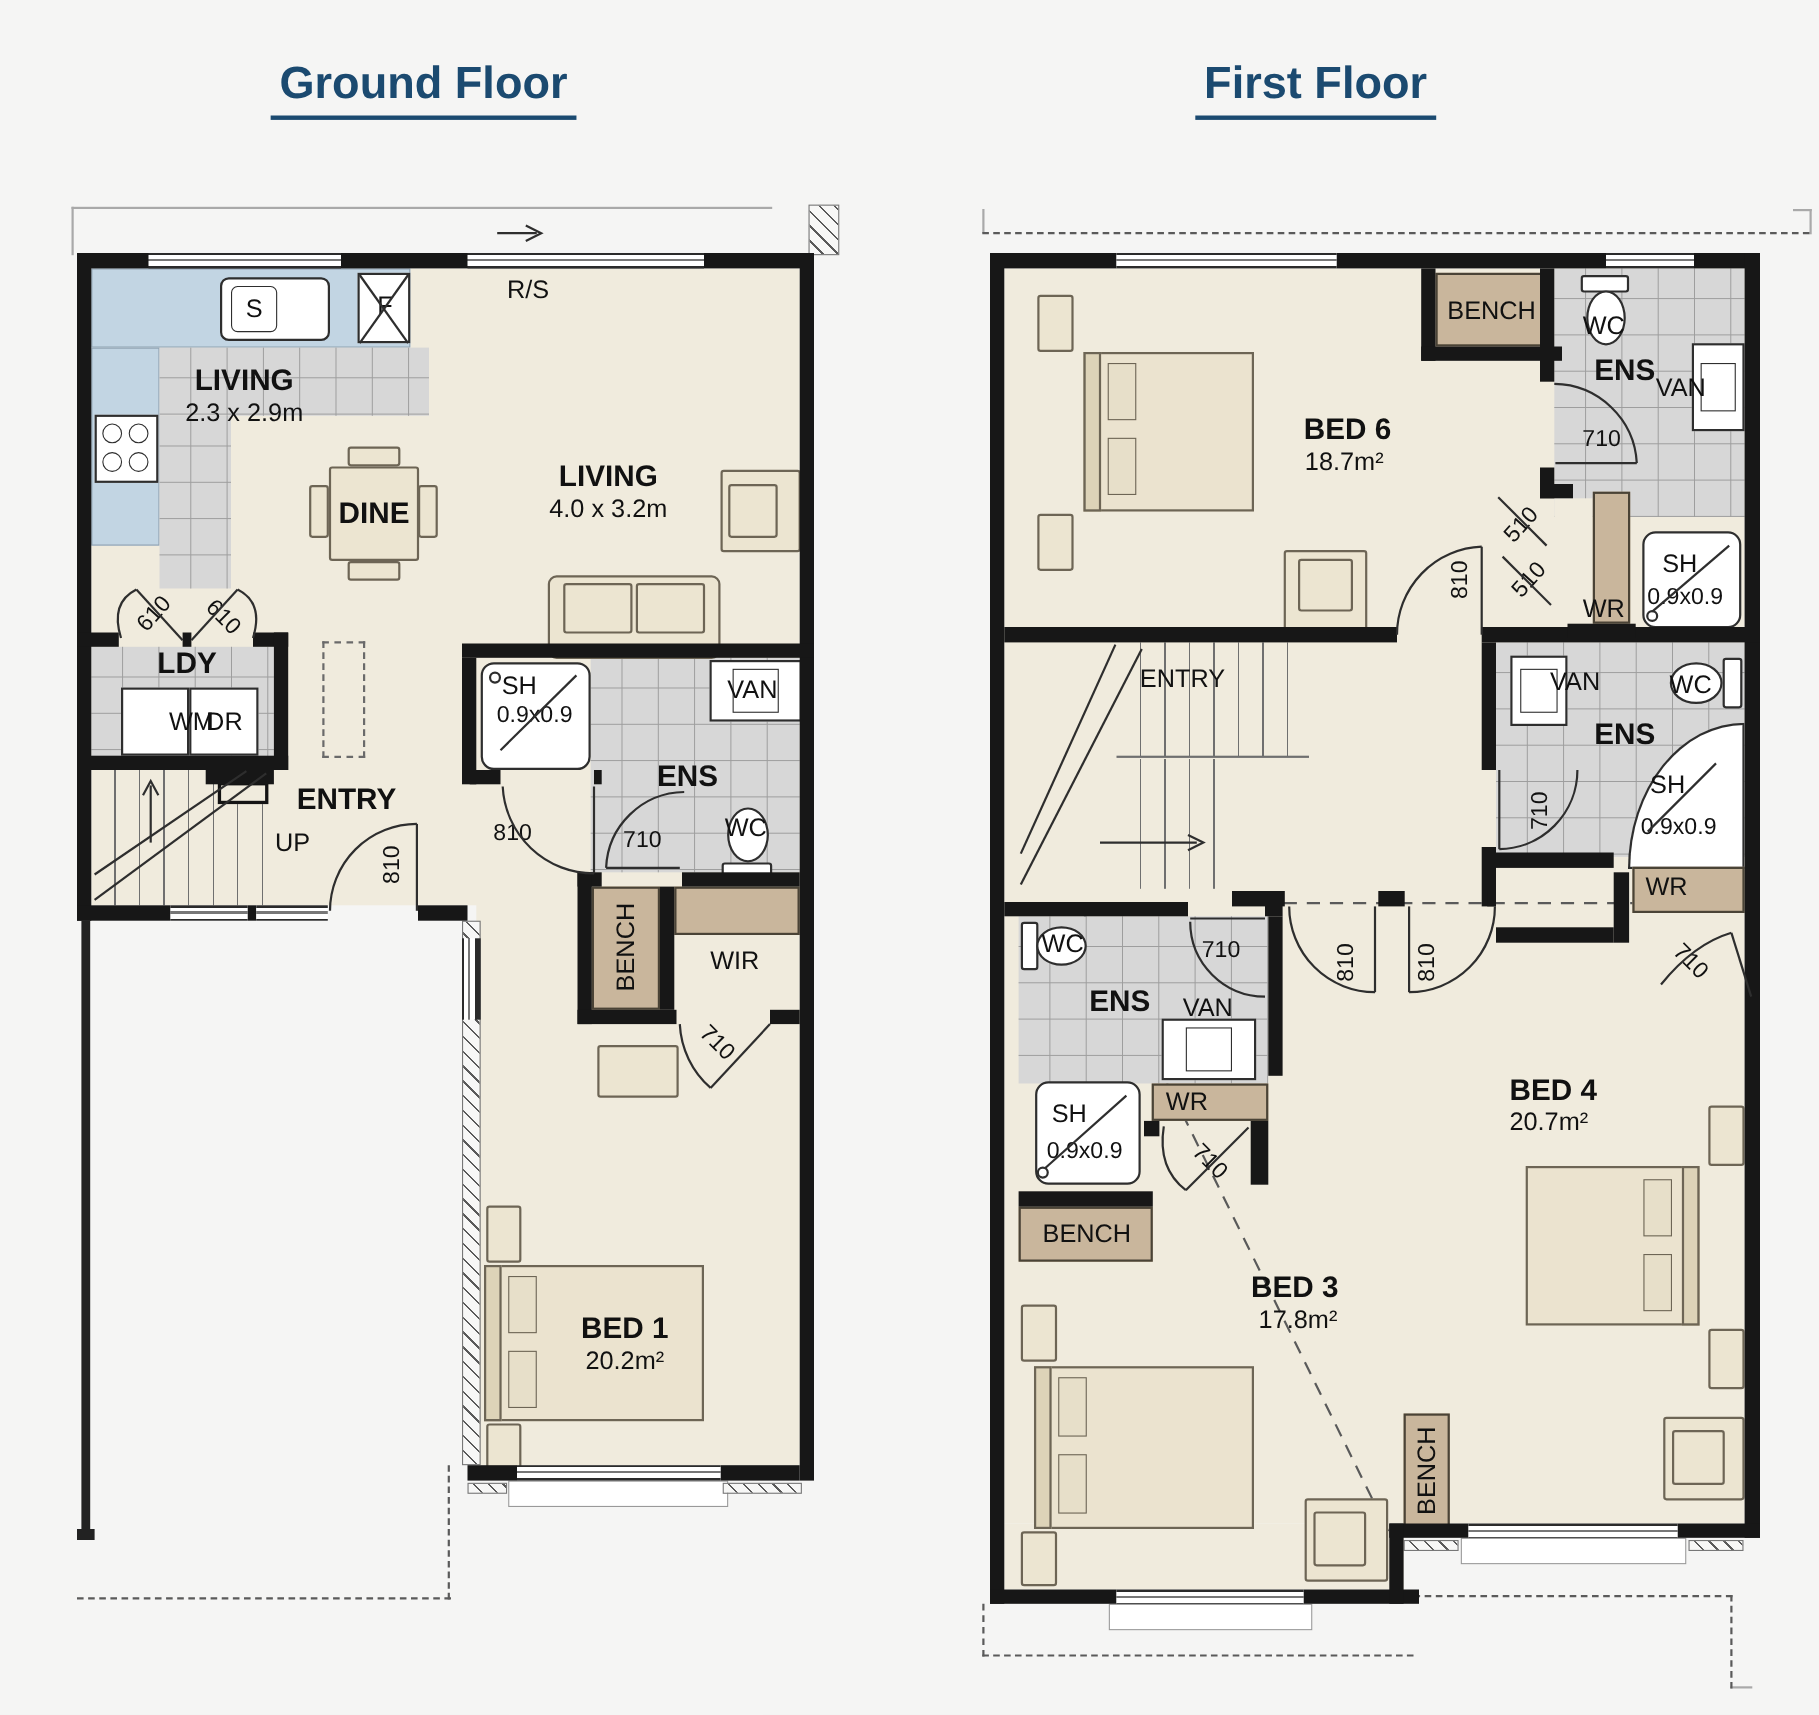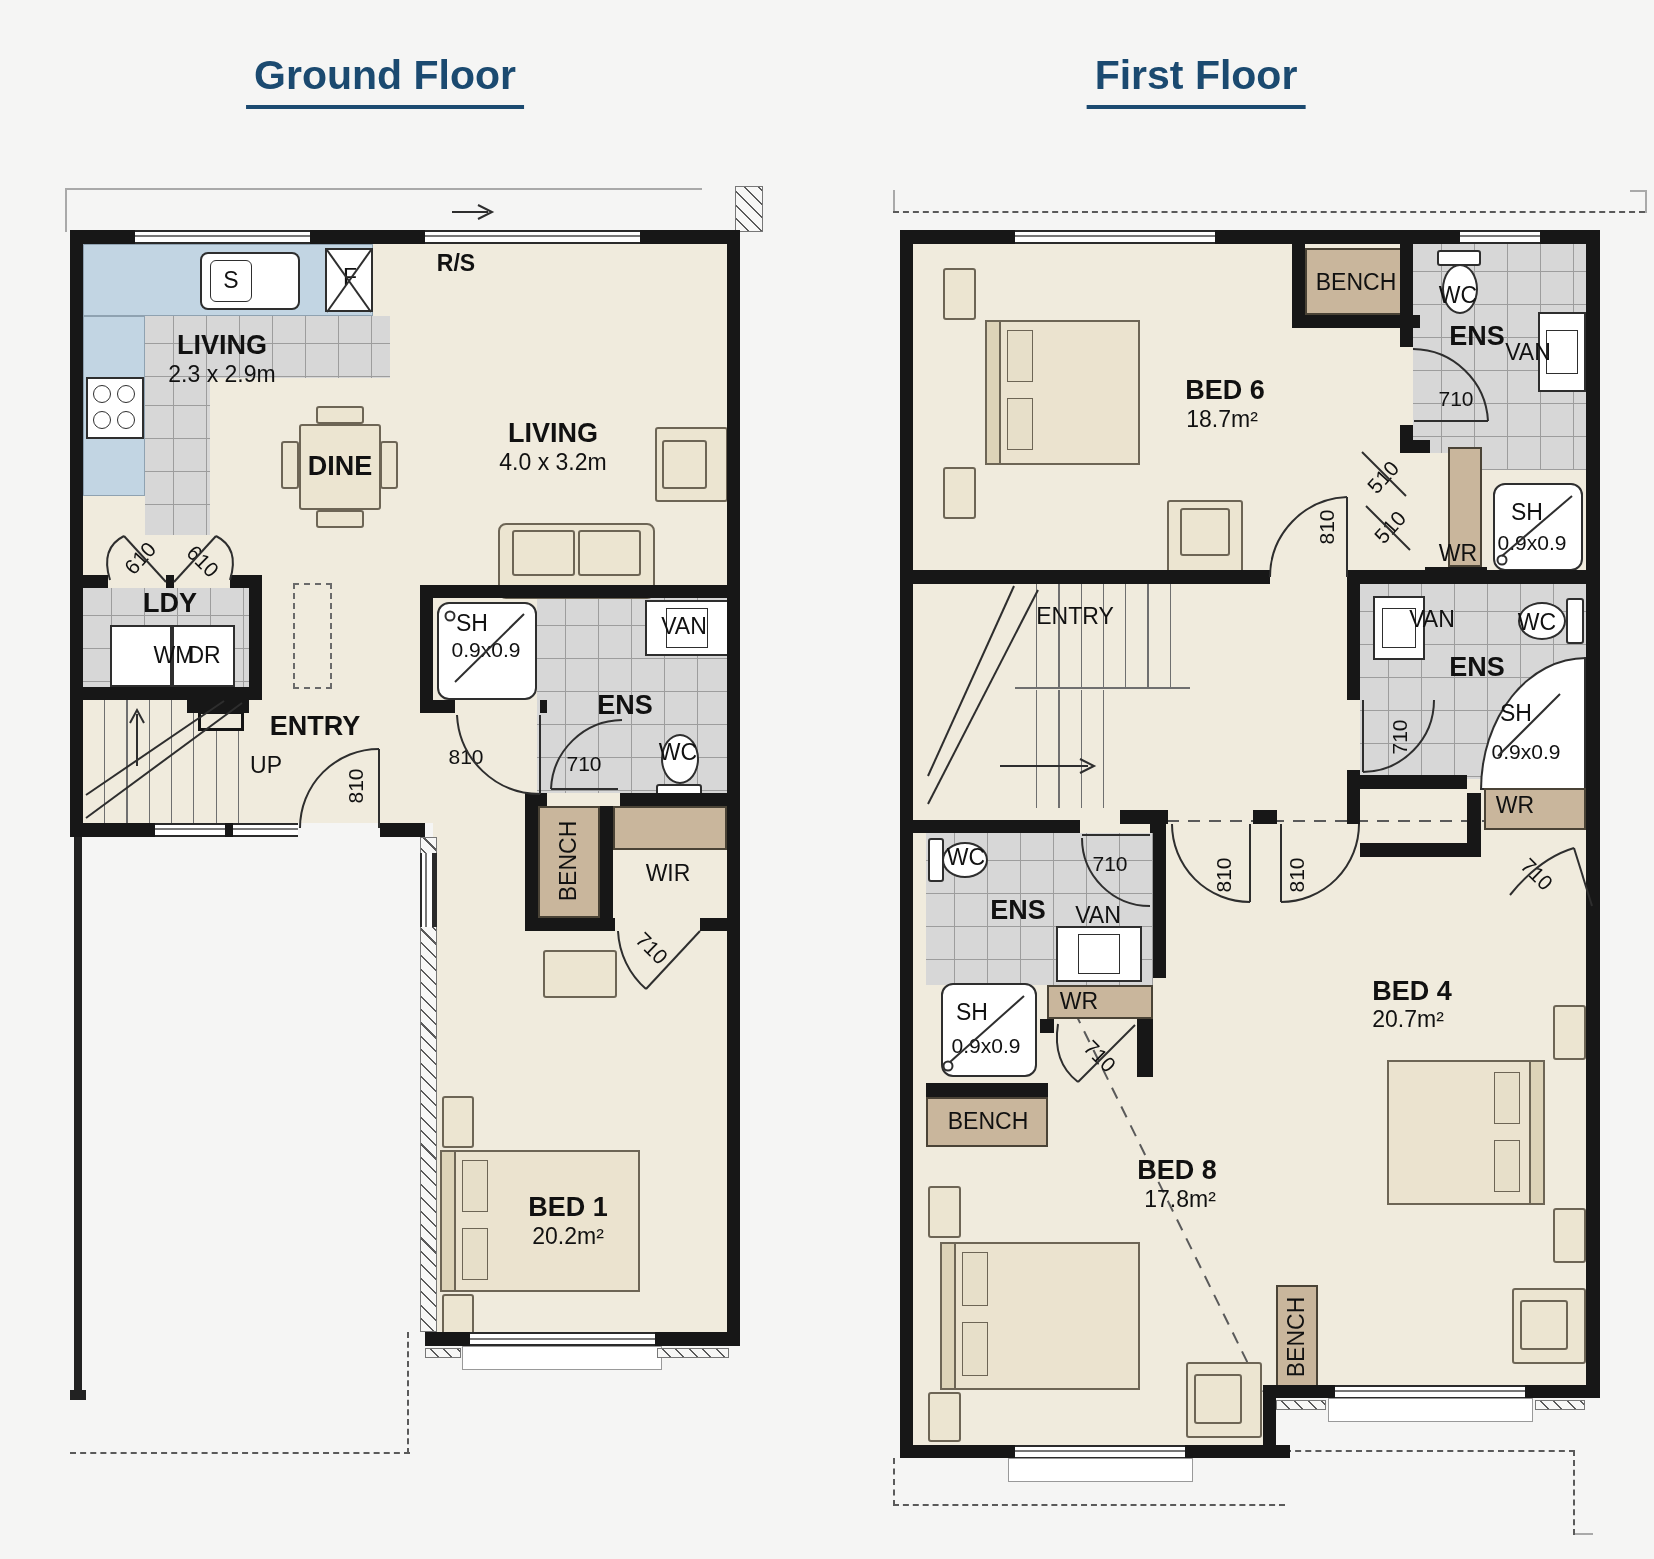--- a/index.html
+++ b/index.html
@@ -150,21 +150,21 @@
 
   <div class="winH z30" style="left:135px;top:230px;width:175px;height:14px;"></div>
   <div class="winH z30" style="left:425px;top:230px;width:215px;height:14px;"></div>
   <div class="winH z30" style="left:155px;top:823px;width:70px;height:14px;"></div>
   <div class="winH z30" style="left:233px;top:823px;width:65px;height:14px;"></div>
   <div class="winH z30" style="left:470px;top:1332px;width:185px;height:14px;"></div>
   <div class="sill z5" style="left:462px;top:1346px;width:200px;height:24px;"></div>
   <div class="hatch z5" style="left:425px;top:1348px;width:36px;height:10px;"></div>
   <div class="hatch z5" style="left:657px;top:1348px;width:72px;height:10px;"></div>
 
-  <div class="lbl med z40" style="left:456px;top:264px;font-weight:bold;">R/S</div>
+  <div class="lbl med z40" style="left:480px;top:264px;">R/S</div>
   <div class="lbl med z40" style="left:231px;top:281px;">S</div>
   <div class="lbl med z40" style="left:350px;top:278px;">F</div>
   <div class="lbl big z40" style="left:222px;top:346px;">LIVING</div>
   <div class="lbl med z40" style="left:222px;top:375px;">2.3 x 2.9m</div>
   <div class="lbl big z40" style="left:340px;top:467px;">DINE</div>
   <div class="lbl big z40" style="left:553px;top:434px;">LIVING</div>
   <div class="lbl med z40" style="left:553px;top:463px;">4.0 x 3.2m</div>
   <div class="lbl big z40" style="left:170px;top:604px;">LDY</div>
   <div class="lbl med z40" style="left:141px;top:656px;margin-left:33px;">WM</div>
   <div class="lbl med z40" style="left:204px;top:656px;">DR</div>
@@ -327,21 +327,21 @@
   <div class="lbl sm r90 z40" style="left:1297px;top:875px;">810</div>
   <div class="lbl med z40" style="left:966px;top:858px;">WC</div>
   <div class="lbl big z40" style="left:1018px;top:911px;">ENS</div>
   <div class="lbl sm z40" style="left:1110px;top:864px;">710</div>
   <div class="lbl med z40" style="left:1098px;top:916px;">VAN</div>
   <div class="lbl med z40" style="left:972px;top:1013px;">SH</div>
   <div class="lbl sm z40" style="left:986px;top:1046px;">0.9x0.9</div>
   <div class="lbl med z40" style="left:1079px;top:1002px;">WR</div>
   <div class="lbl sm r45b z40" style="left:1100px;top:1056px;">710</div>
   <div class="lbl med z40" style="left:988px;top:1122px;">BENCH</div>
-  <div class="lbl big z40" style="left:1177px;top:1171px;">BED 8</div>
+  <div class="lbl big z40" style="left:1177px;top:1171px;">BED 3</div>
   <div class="lbl med z40" style="left:1180px;top:1200px;">17.8m²</div>
   <div class="lbl big z40" style="left:1412px;top:992px;">BED 4</div>
   <div class="lbl med z40" style="left:1408px;top:1020px;">20.7m²</div>
   <div class="lbl med r90 z40" style="left:1297px;top:1337px;">BENCH</div>
 
   <svg class="bgsvg" width="1654" height="1559" viewBox="0 0 1654 1559">
     <g stroke="#5a5a5a" stroke-width="2" fill="none" stroke-dasharray="12 9">
       <line x1="1125" y1="821" x2="1586" y2="821"></line>
       <line x1="982" y1="824" x2="1262" y2="1392"></line>
       <line x1="90" y1="682" x2="176" y2="626" stroke-dasharray="8 6"></line>

